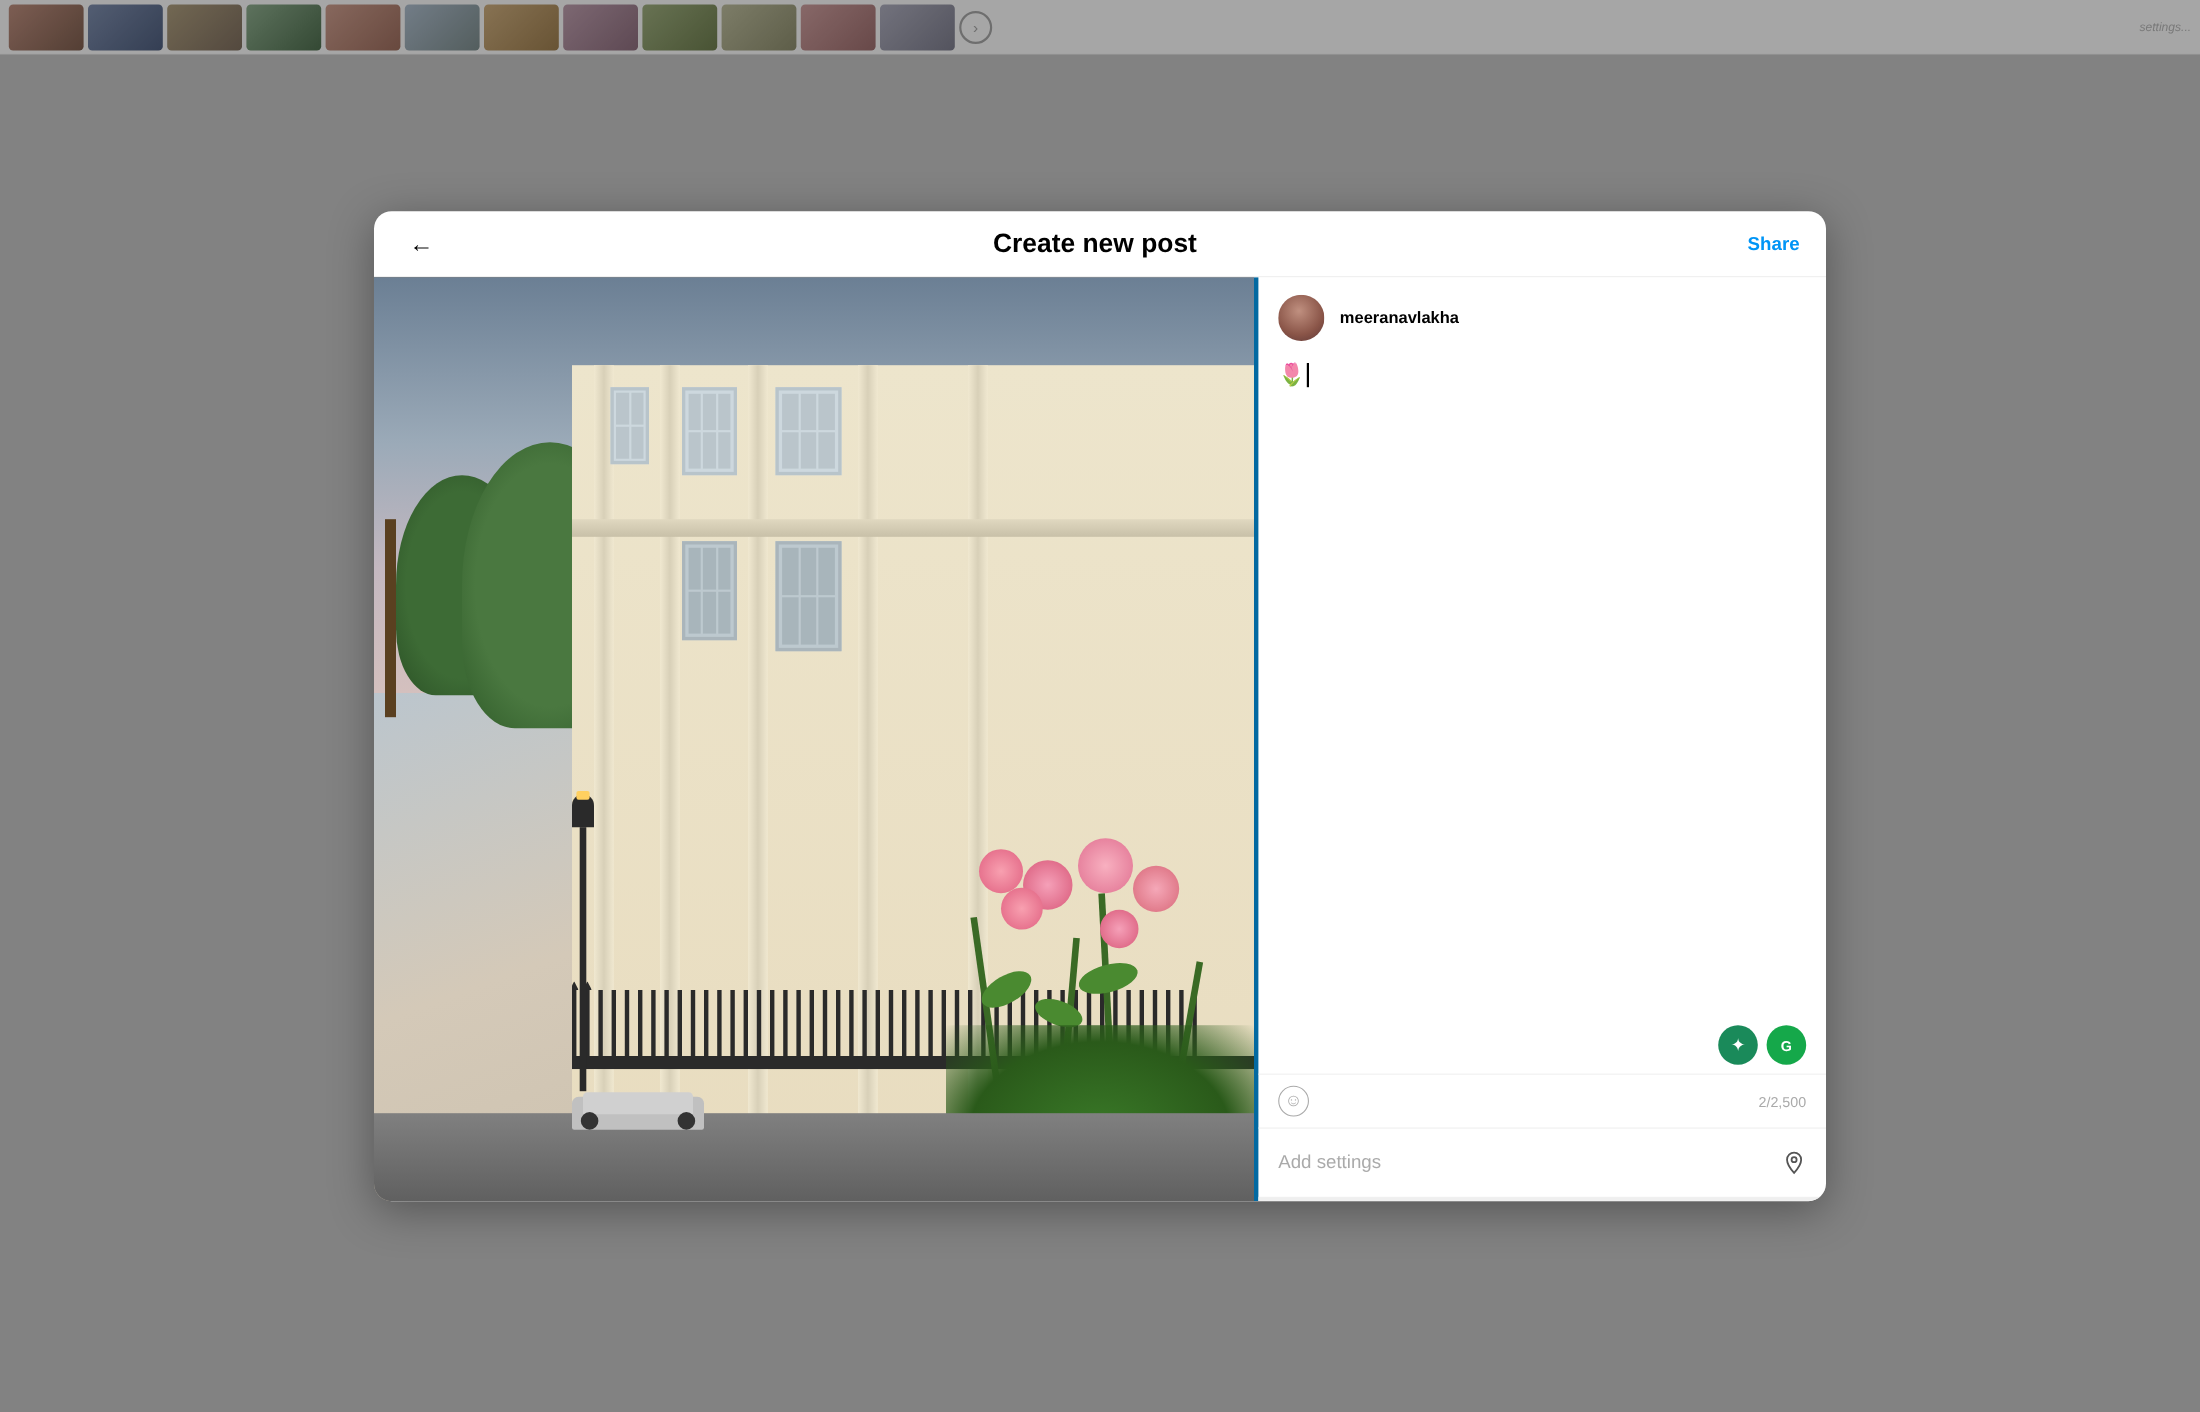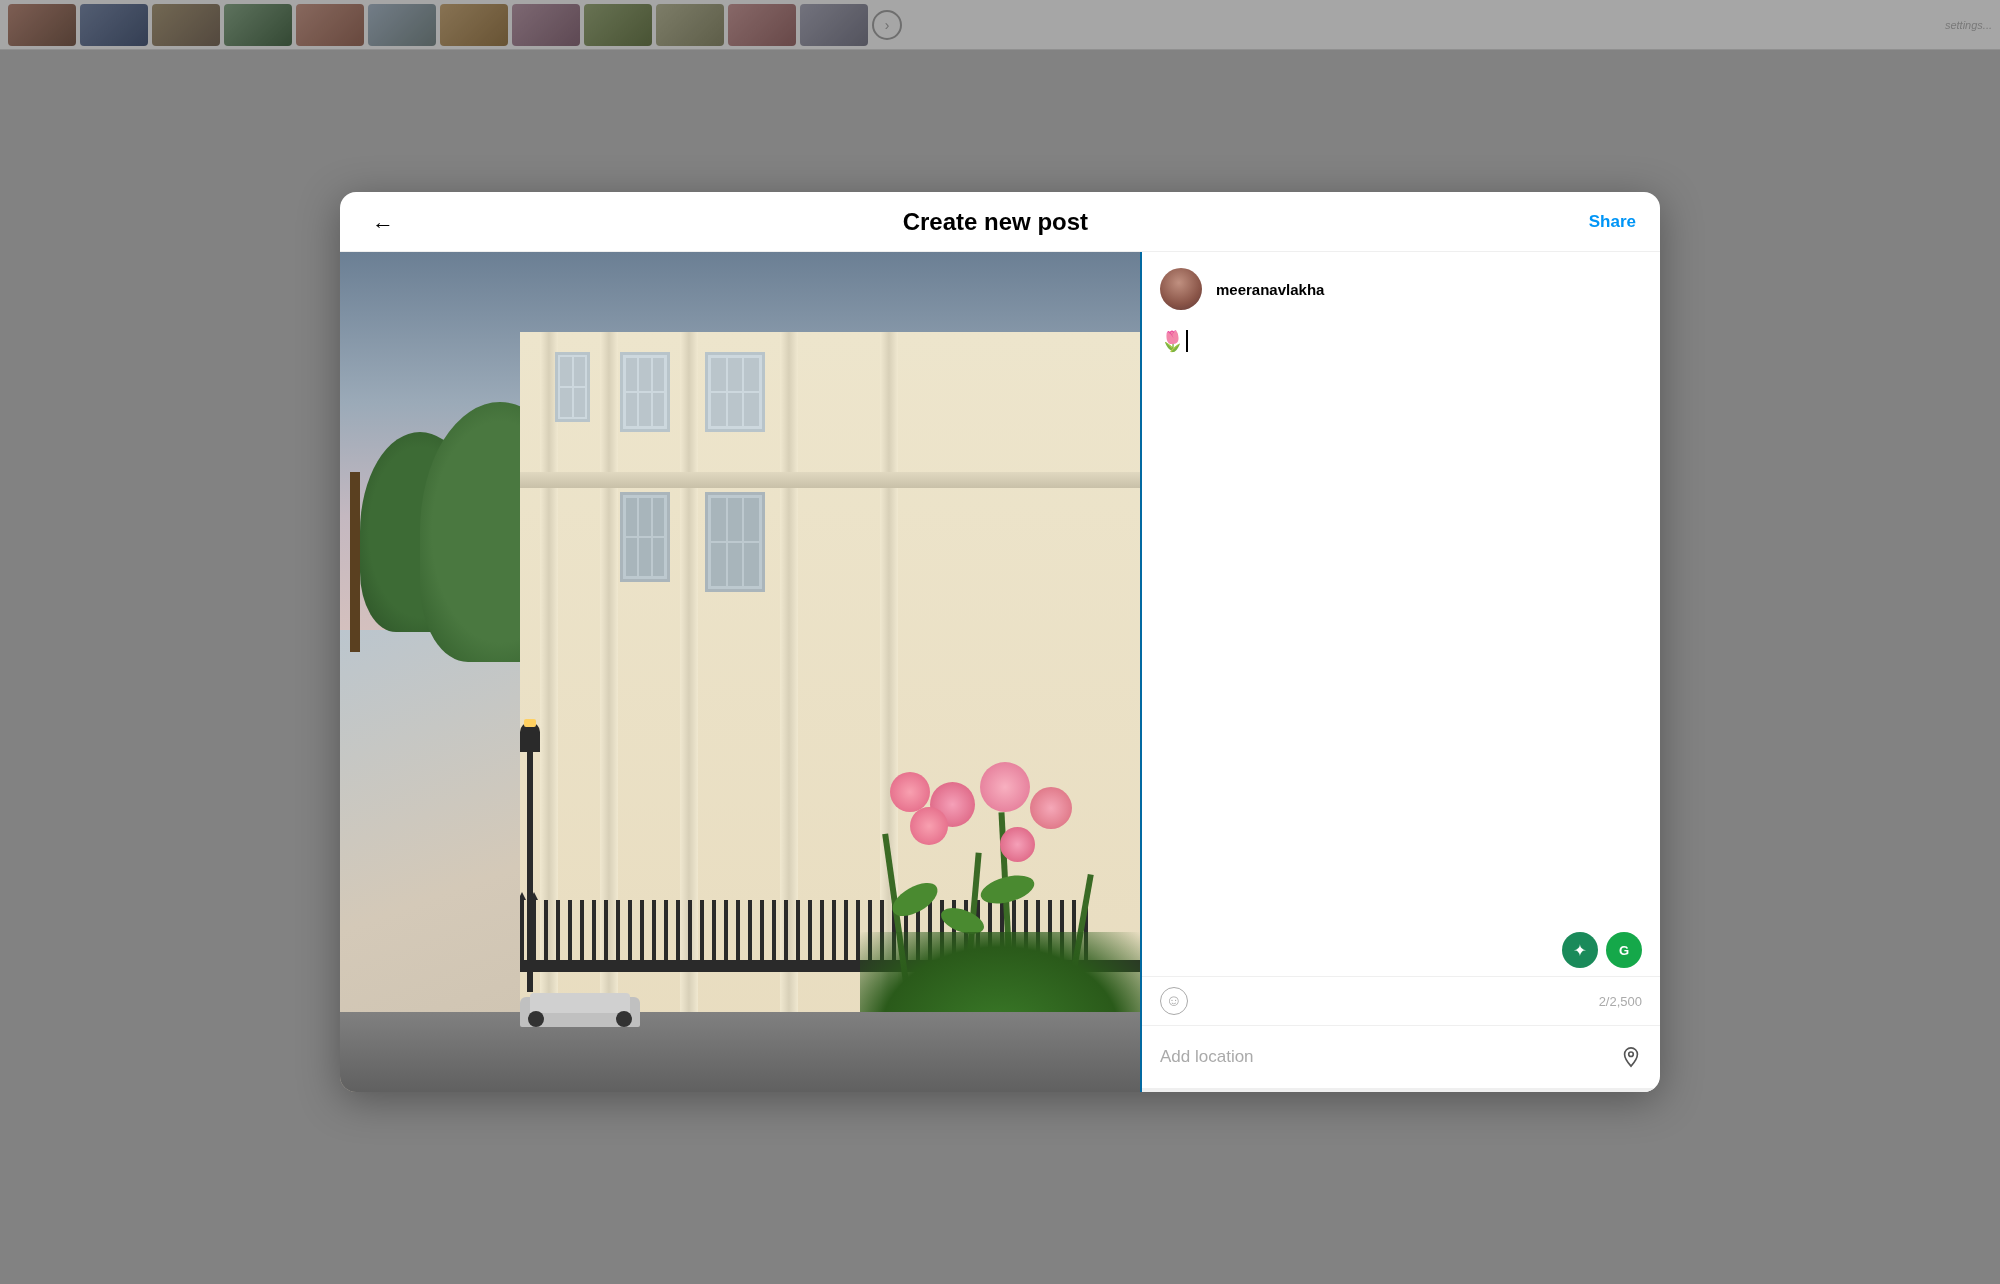--- a/index.html
+++ b/index.html
@@ -103,21 +103,21 @@
       top: 0; left: 0; right: 0;
       height: 45%;
       background: linear-gradient(180deg, #6b7f94 0%, #9baab8 40%, #c4b8c0 70%, #d4c0be 100%);
     }
 
     
     .right-panel {
       flex: 1;
       display: flex;
       flex-direction: column;
-      border-left: 2px solid #0369a1;
+      border-left: 4px solid #0369a1;
     }
 
     
     .user-section {
       display: flex;
       align-items: center;
       padding: 16px 18px;
       gap: 14px;
     }
 
@@ -532,21 +532,21 @@
         <div class="caption-toolbar">
           <button class="emoji-btn">
             <span>☺</span>
           </button>
           <span class="char-count">2/2,500</span>
         </div>
 
         <div class="divider"></div>
 
         <div class="list-item">
-          <span class="list-item-placeholder">Add location</span>
+          <span class="list-item-placeholder">Add settings</span>
           <div class="list-item-right">
             <svg width="22" height="22" viewBox="0 0 24 24" fill="none" stroke="#555" stroke-width="1.8">
               <path d="M12 2C8.13 2 5 5.13 5 9c0 5.25 7 13 7 13s7-7.75 7-13c0-3.87-3.13-7-7-7z"></path>
               <circle cx="12" cy="9" r="2.5"></circle>
             </svg>
           </div>
         </div>
 
         <div class="divider"></div>
 

